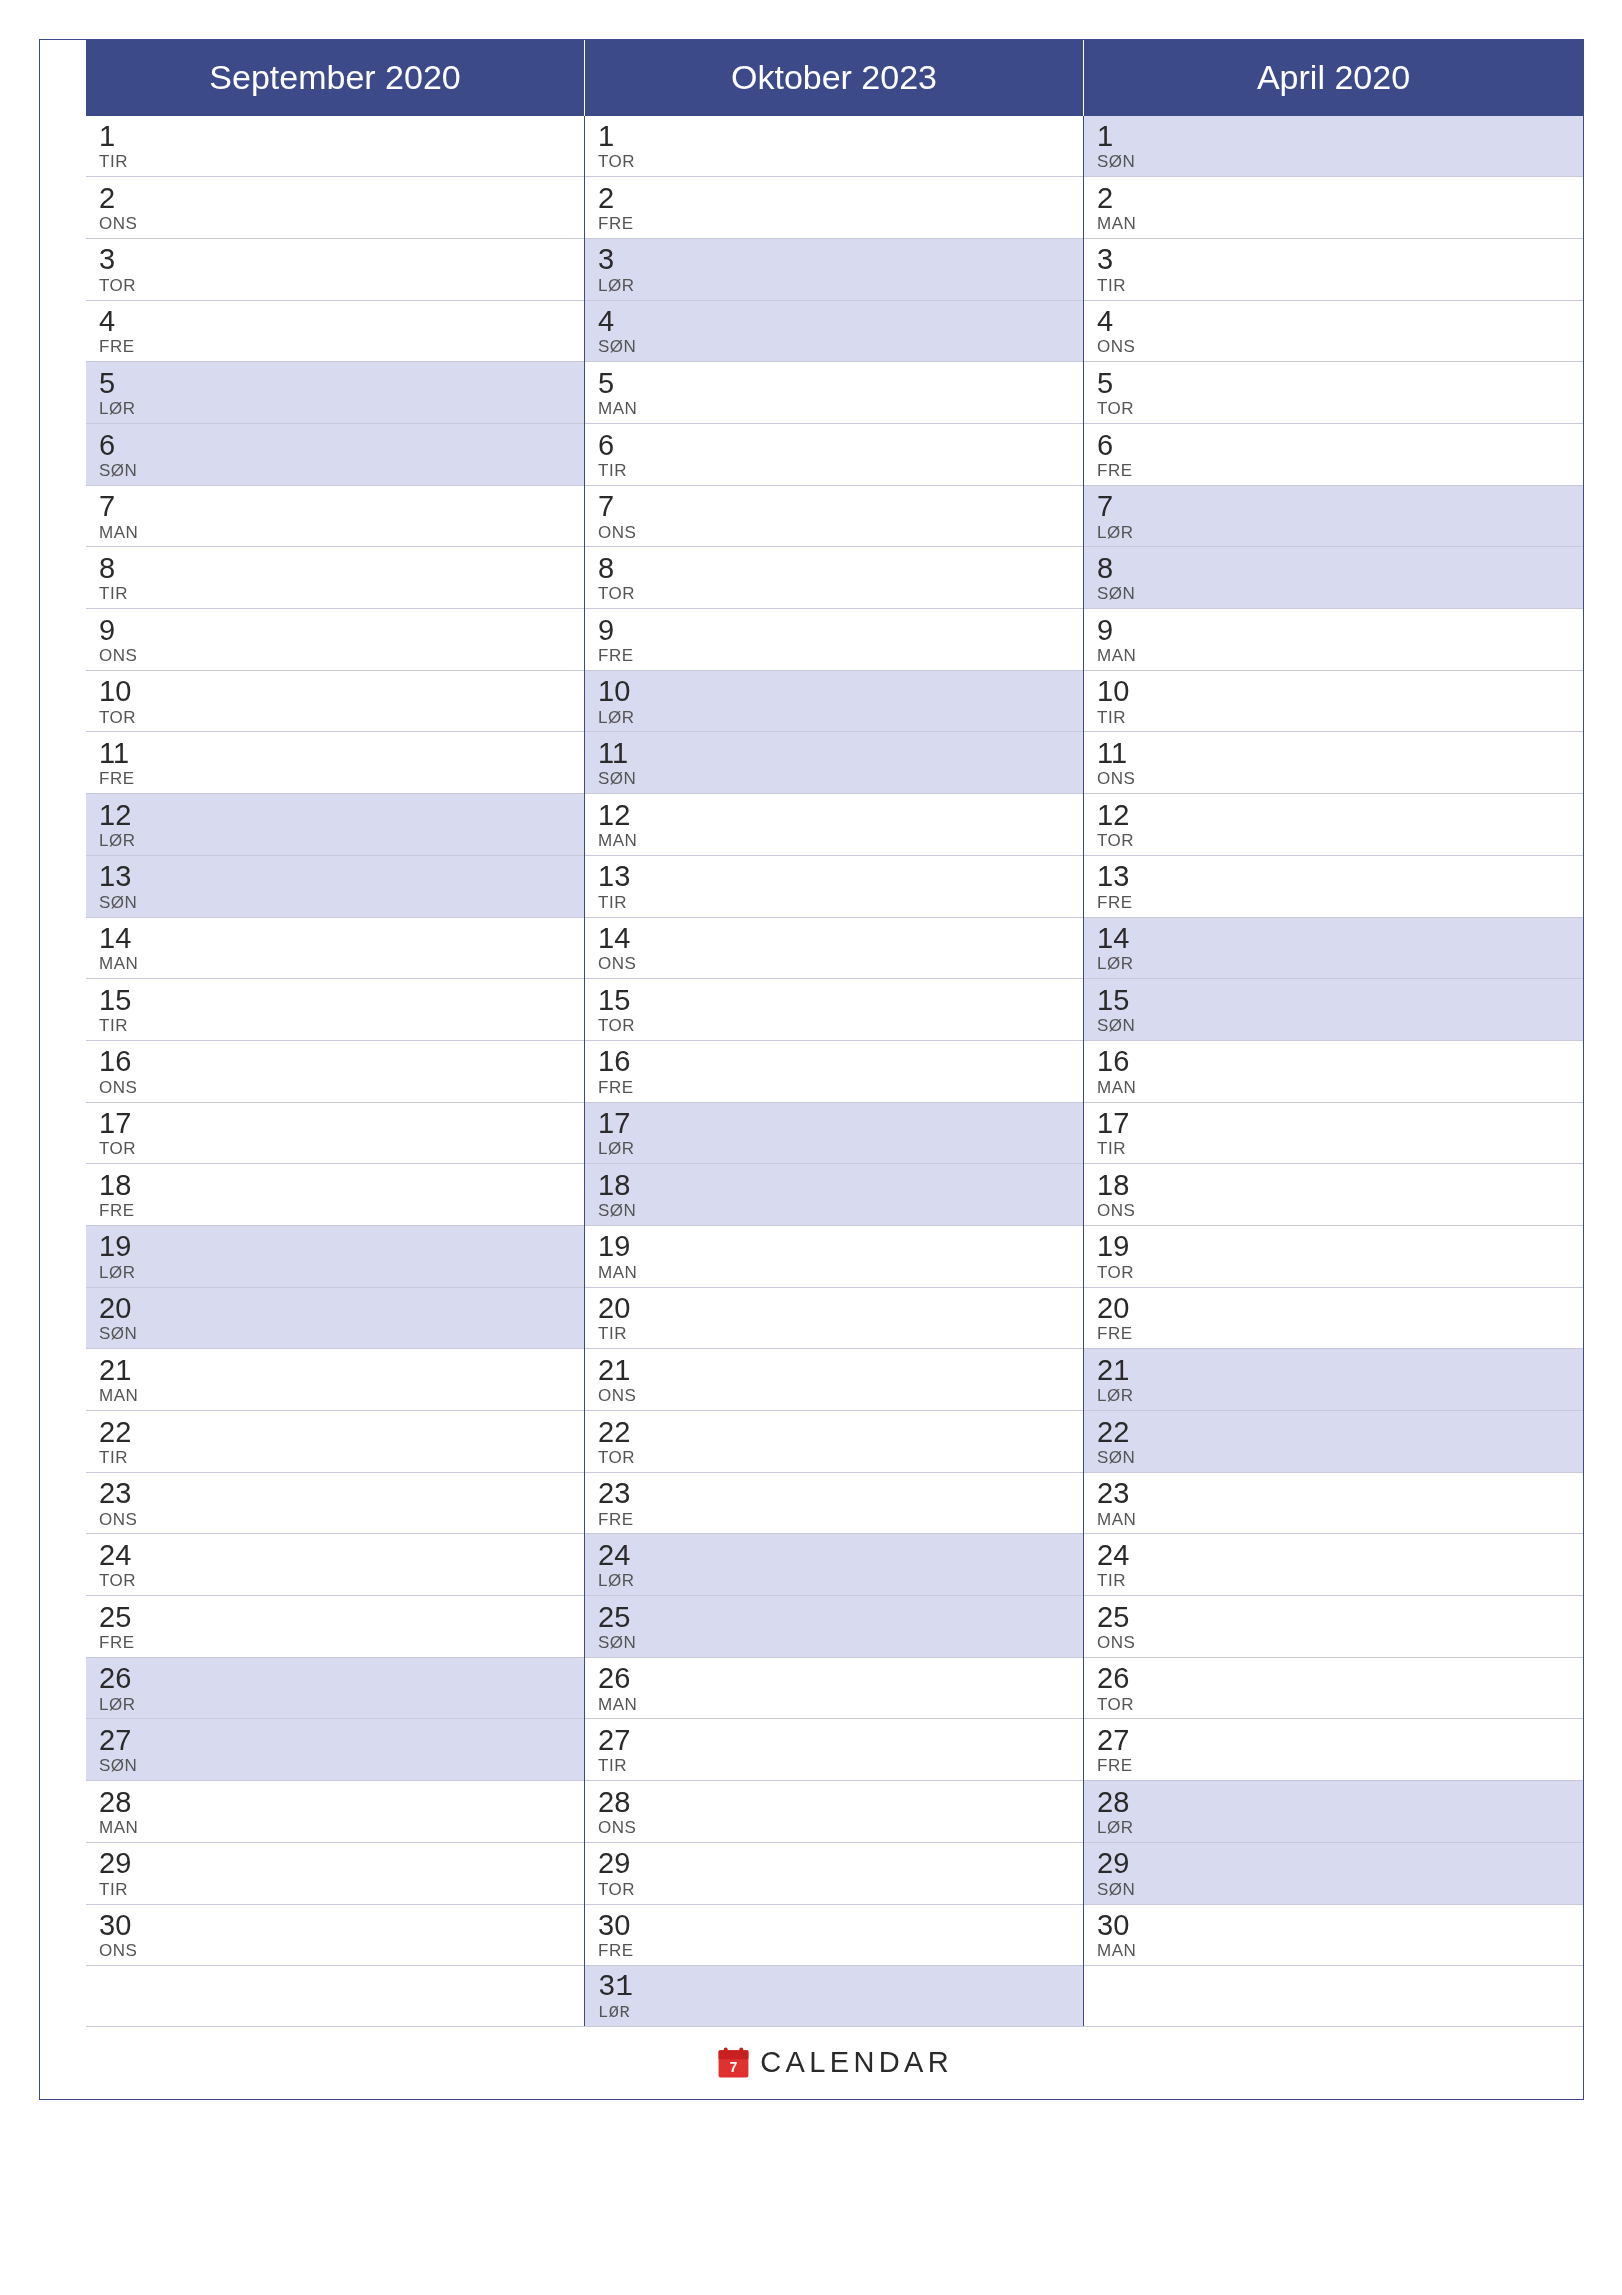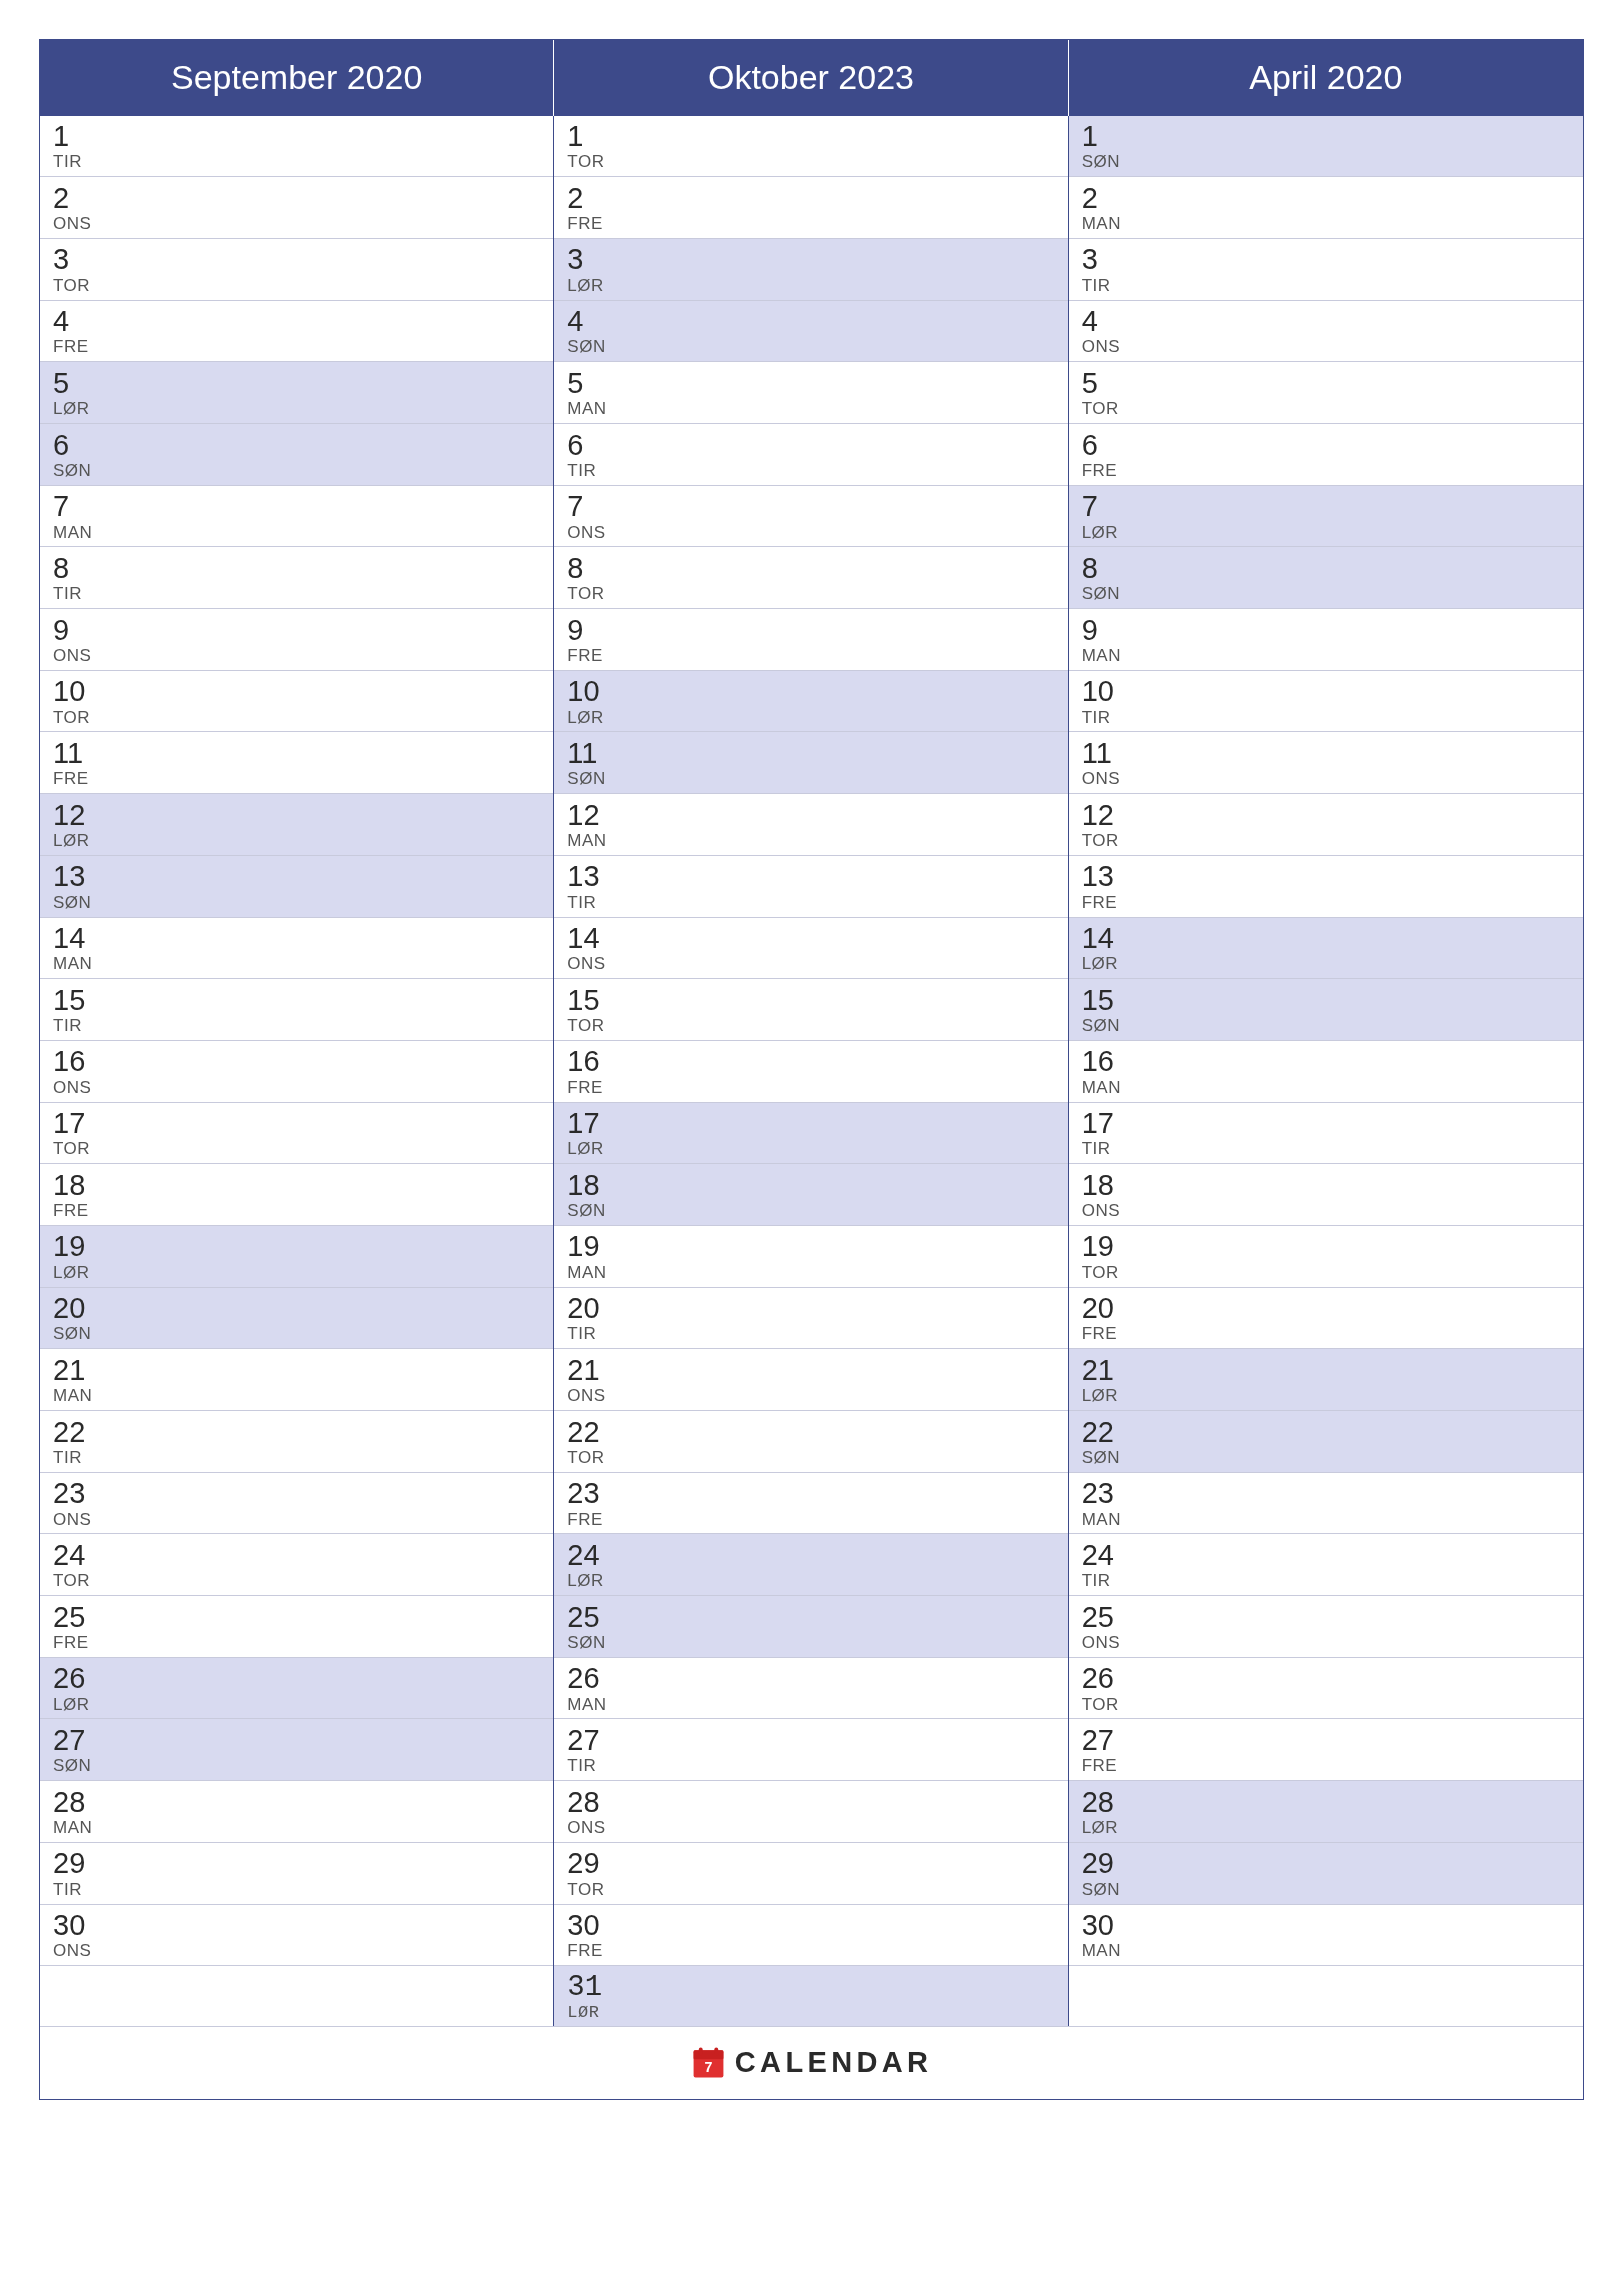--- a/index.html
+++ b/index.html
@@ -6,20 +6,21 @@
     body {
       background: #ffffff;
       font-family: Arial, Helvetica, sans-serif;
       width: 1623px;
       min-height: 2295px;
       padding: 39px 39px 52px 39px;
     }
     .calendar-container {
       width: 100%;
       border: 1.3px solid #3d4a8a;
+      padding-left: 46px;
     }
     .calendar-header {
       display: grid;
       grid-template-columns: 1fr 1fr 1fr;
     }
     .month-header {
       background-color: #3d4a8a;
       color: #ffffff;
       font-size: 34px;
       font-weight: normal;
@@ -78,21 +79,21 @@
       display: flex;
       align-items: center;
       gap: 9.2px;
     }
     .logo-icon {
       width: 35px;
       height: 35px;
     }
     .logo-text {
       font-size: 29px;
-      font-weight: bold;
+      font-weight: normal;
       color: #2a2a2a;
       letter-spacing: 0.15em;
     }
     .empty-cell {
       
     }
   </style>
 </head>
 <body>
 

